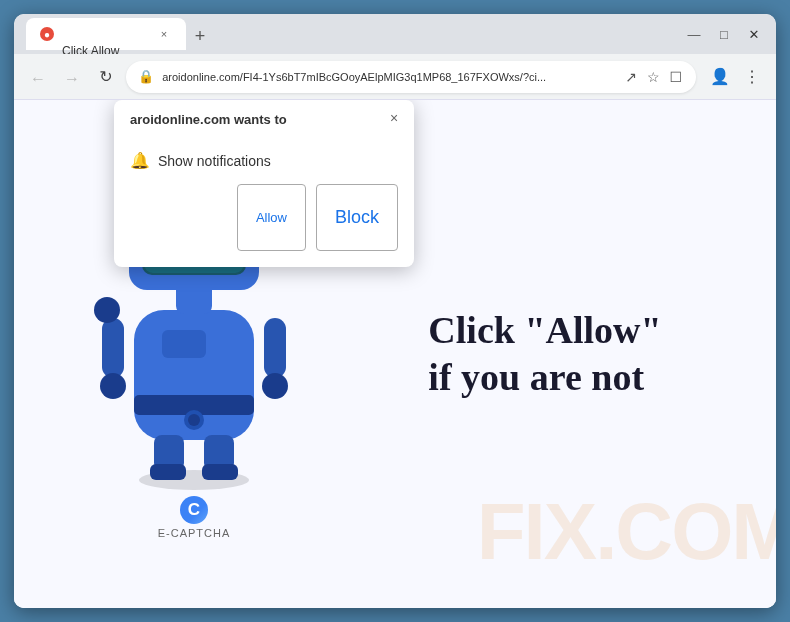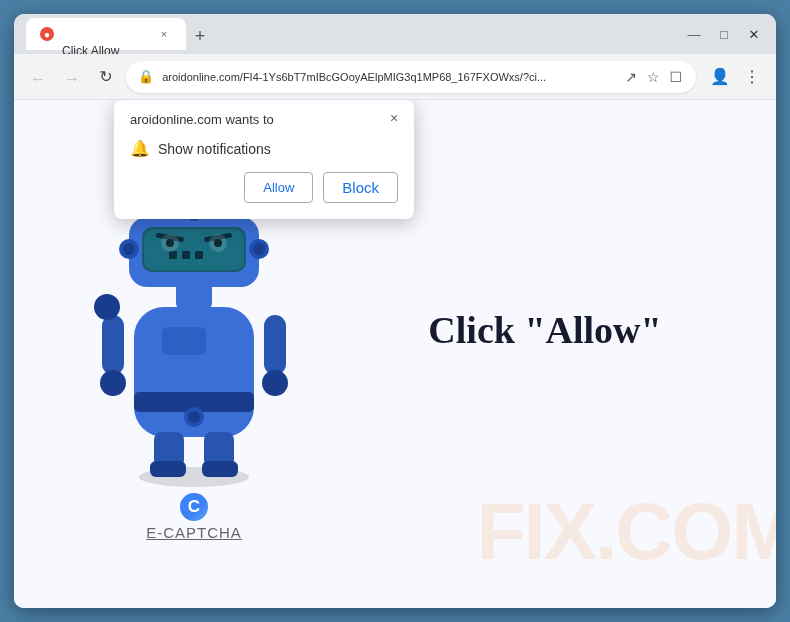--- a/index.html
+++ b/index.html
@@ -248,25 +248,24 @@
       border-radius: 50%;
       background: linear-gradient(135deg, #3b82f6 60%, #60a5fa);
       display: flex;
       align-items: center;
       justify-content: center;
       color: white;
       font-weight: 900;
       font-size: 17px;
     }
     .ecaptcha-text {
-      font-size: 15px;
+      font-size: 11px;
       color: #666;
       letter-spacing: 1px;
       text-transform: uppercase;
-      text-decoration: underline;
     }
     .robot-right {
       display: flex;
       align-items: center;
       justify-content: center;
       flex: 1;
       padding-left: 20px;
     }
     .cta-text {
       font-size: 38px;
@@ -295,23 +294,23 @@
       font-size: 14px;
       color: #666;
       width: 20px;
       height: 20px;
       display: flex;
       align-items: center;
       justify-content: center;
     }
     .popup-title {
       font-size: 13px;
-      font-weight: 400;
+      font-weight: 700;
       color: #333;
-      margin-bottom: 12px;
+      margin-bottom: 24px;
       padding-right: 20px;
     }
     .popup-item {
       display: flex;
       align-items: center;
       gap: 8px;
       margin-bottom: 14px;
     }
     .bell-icon {
       font-size: 16px;
@@ -331,25 +330,25 @@
       padding: 0 18px;
       background: #fff;
       border: 1px solid #aaa;
       border-radius: 4px;
       font-size: 13px;
       color: #1a73e8;
       cursor: pointer;
       font-weight: 500;
     }
     .btn-block {
-      padding: 6px 18px;
+      padding: 22px 18px;
       background: #fff;
       border: 1px solid #aaa;
       border-radius: 4px;
-      font-size: 15px;
+      font-size: 18px;
       color: #1a73e8;
       cursor: pointer;
       font-weight: 500;
       text-align: center;
     }
   </style>
 </head>
 <body>
 
 <div class="browser-window">
@@ -465,21 +464,21 @@
             <div class="ecaptcha-logo">
               <div class="ecaptcha-c">C</div>
             </div>
             <span class="ecaptcha-text">E-CAPTCHA</span>
           </div>
         </div>
 
         <div class="robot-right">
           <div class="cta-text">
             <span>Click "Allow"</span><br>
-            <br>
+            <span>if you are not</span><br>
           </div>
         </div>
       </div>
 
       <div class="notification-popup">
         <div class="popup-close">×</div>
         <div class="popup-title">aroidonline.com wants to</div>
         <div class="popup-item">
           <span class="bell-icon">🔔</span>
           <span class="popup-item-text">Show notifications</span>

